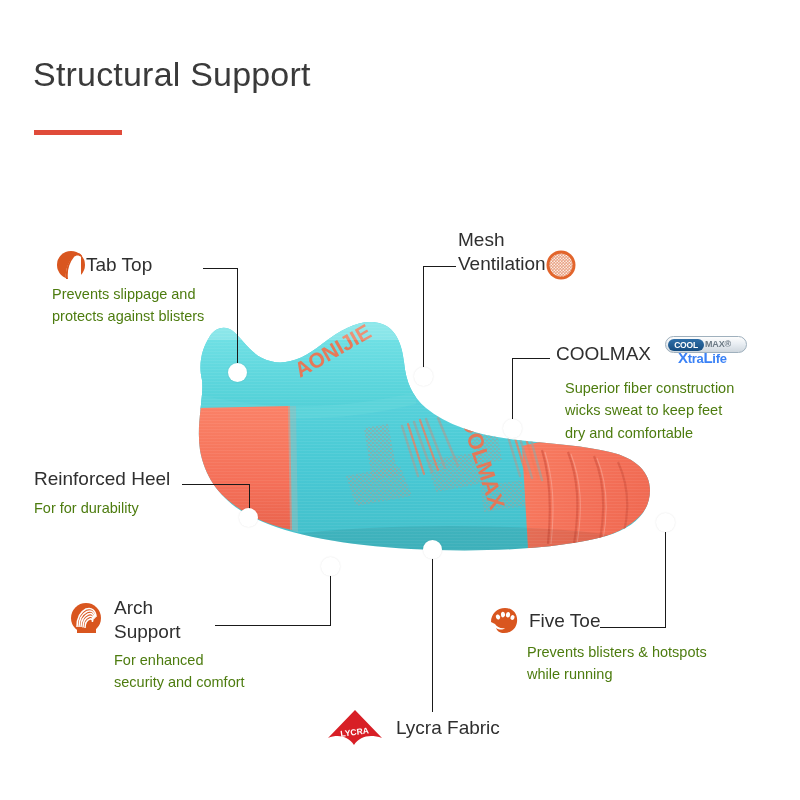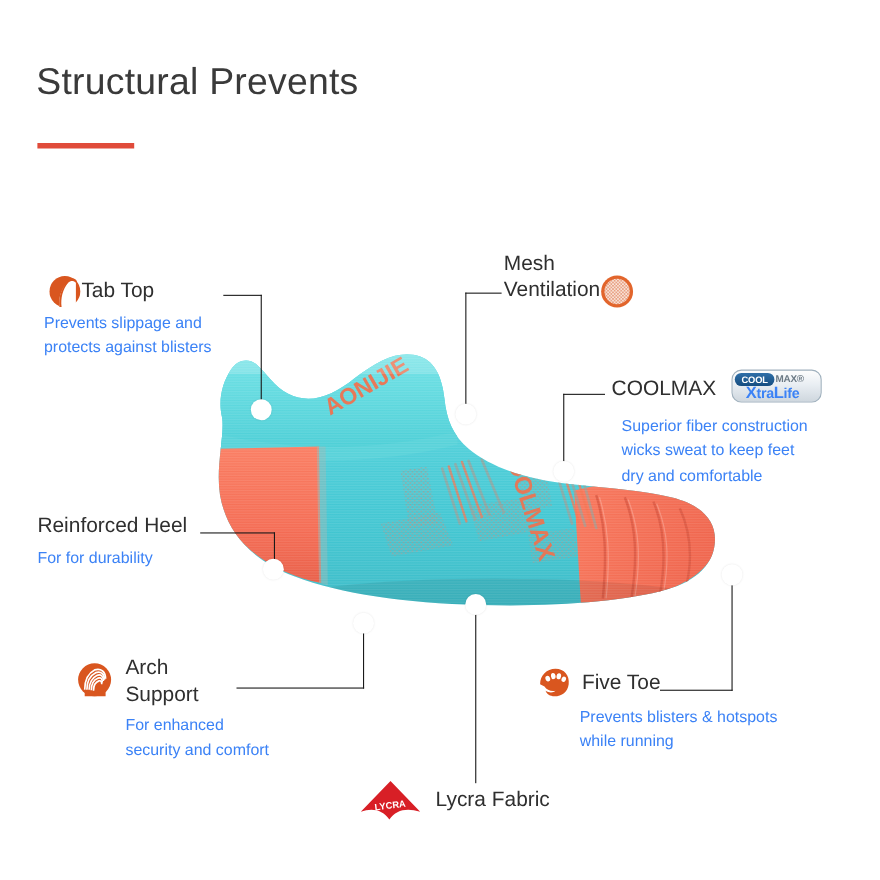--- a/index.html
+++ b/index.html
@@ -51,21 +51,21 @@
   }
   .callout-title {
     font-size: 19px;
     color: #2f2f2f;
     font-weight: 400;
     line-height: 1.2;
   }
   .callout-title.two-line { white-space: pre-line; line-height: 1.25; }
   .callout-desc {
     font-size: 14.5px;
-    color: #3b82f6;
+    color: #4d7c0f;
     line-height: 1.55;
     white-space: pre-line;
     margin-top: 3px;
   }
 
   
   .icon {
     flex: 0 0 auto;
     display: block;
   }
@@ -73,21 +73,21 @@
   
   .coolmax-logo {
     width: 82px;
     height: 36px;
     position: relative;
     flex: 0 0 auto;
   }
   .cm-pill {
     position: absolute;
     left: 0; top: 0;
-    width: 82px; height: 30px;
+    width: 82px; height: 17px;
     border-radius: 9px;
     background: linear-gradient(180deg,#fdfdfd 0%,#e9eef3 45%,#cfd7de 100%);
     border: 1px solid #9fb0bd;
     box-sizing: border-box;
     overflow: hidden;
   }
   .cm-pill-inner {
     position: absolute;
     left: 2px; top: 2px;
     width: 36px; height: 12px;
@@ -152,21 +152,21 @@
     top: 300px;
     width: 580px;
     height: 300px;
   }
 </style>
 </head>
 <body>
 
 <div id="page">
 
-  <div class="page-title">Structural Prevents</div>
+  <div class="page-title">Structural Support</div>
   <div class="title-rule"></div>
 
   <div class="sock-wrap">
     <svg width="580" height="300" viewBox="0 0 580 300">
       <defs>
         <linearGradient id="tealGrad" x1="0" y1="0" x2="0" y2="1">
           <stop offset="0%" stop-color="#63dbe2"></stop>
           <stop offset="55%" stop-color="#3ec6d2"></stop>
           <stop offset="100%" stop-color="#33b3bf"></stop>
         </linearGradient>
@@ -293,21 +293,21 @@
   <div class="lead v" style="left:330px; top:570px; height:56px;"></div>
   <div class="dot" style="left:321px; top:557px;"></div>
 
   <div class="lead h" style="left:600px; top:627px; width:66px;"></div>
   <div class="lead v" style="left:665px; top:532px; height:96px;"></div>
   <div class="dot" style="left:656px; top:513px;"></div>
 
   <div class="lead v" style="left:432px; top:556px; height:156px;"></div>
   <div class="dot" style="left:423px; top:540px;"></div>
 
-  <div class="callout" style="left:44px; top:250px;">
+  <div class="callout" style="left:56px; top:250px;">
     <div class="callout-head">
       <svg class="icon" width="30" height="30" viewBox="0 0 30 30">
         <circle cx="15" cy="15" r="14" fill="#d9561f"></circle>
         <path d="M10,29 C9,20 12,12 18,6 C20,4 23,4 25,6 L25,29 Z" fill="#ffffff"></path>
         <path d="M25,7 C23,5 20,5 18,7 C13,13 11,21 12,29 L10,29 C9,20 12,11 18,5 C21,2 25,3 26,6 Z" fill="#d9561f"></path>
       </svg>
       <div class="callout-title">Tab Top</div>
     </div>
     <div class="callout-desc" style="margin-left:-4px;">Prevents slippage and
 protects against blisters</div>

